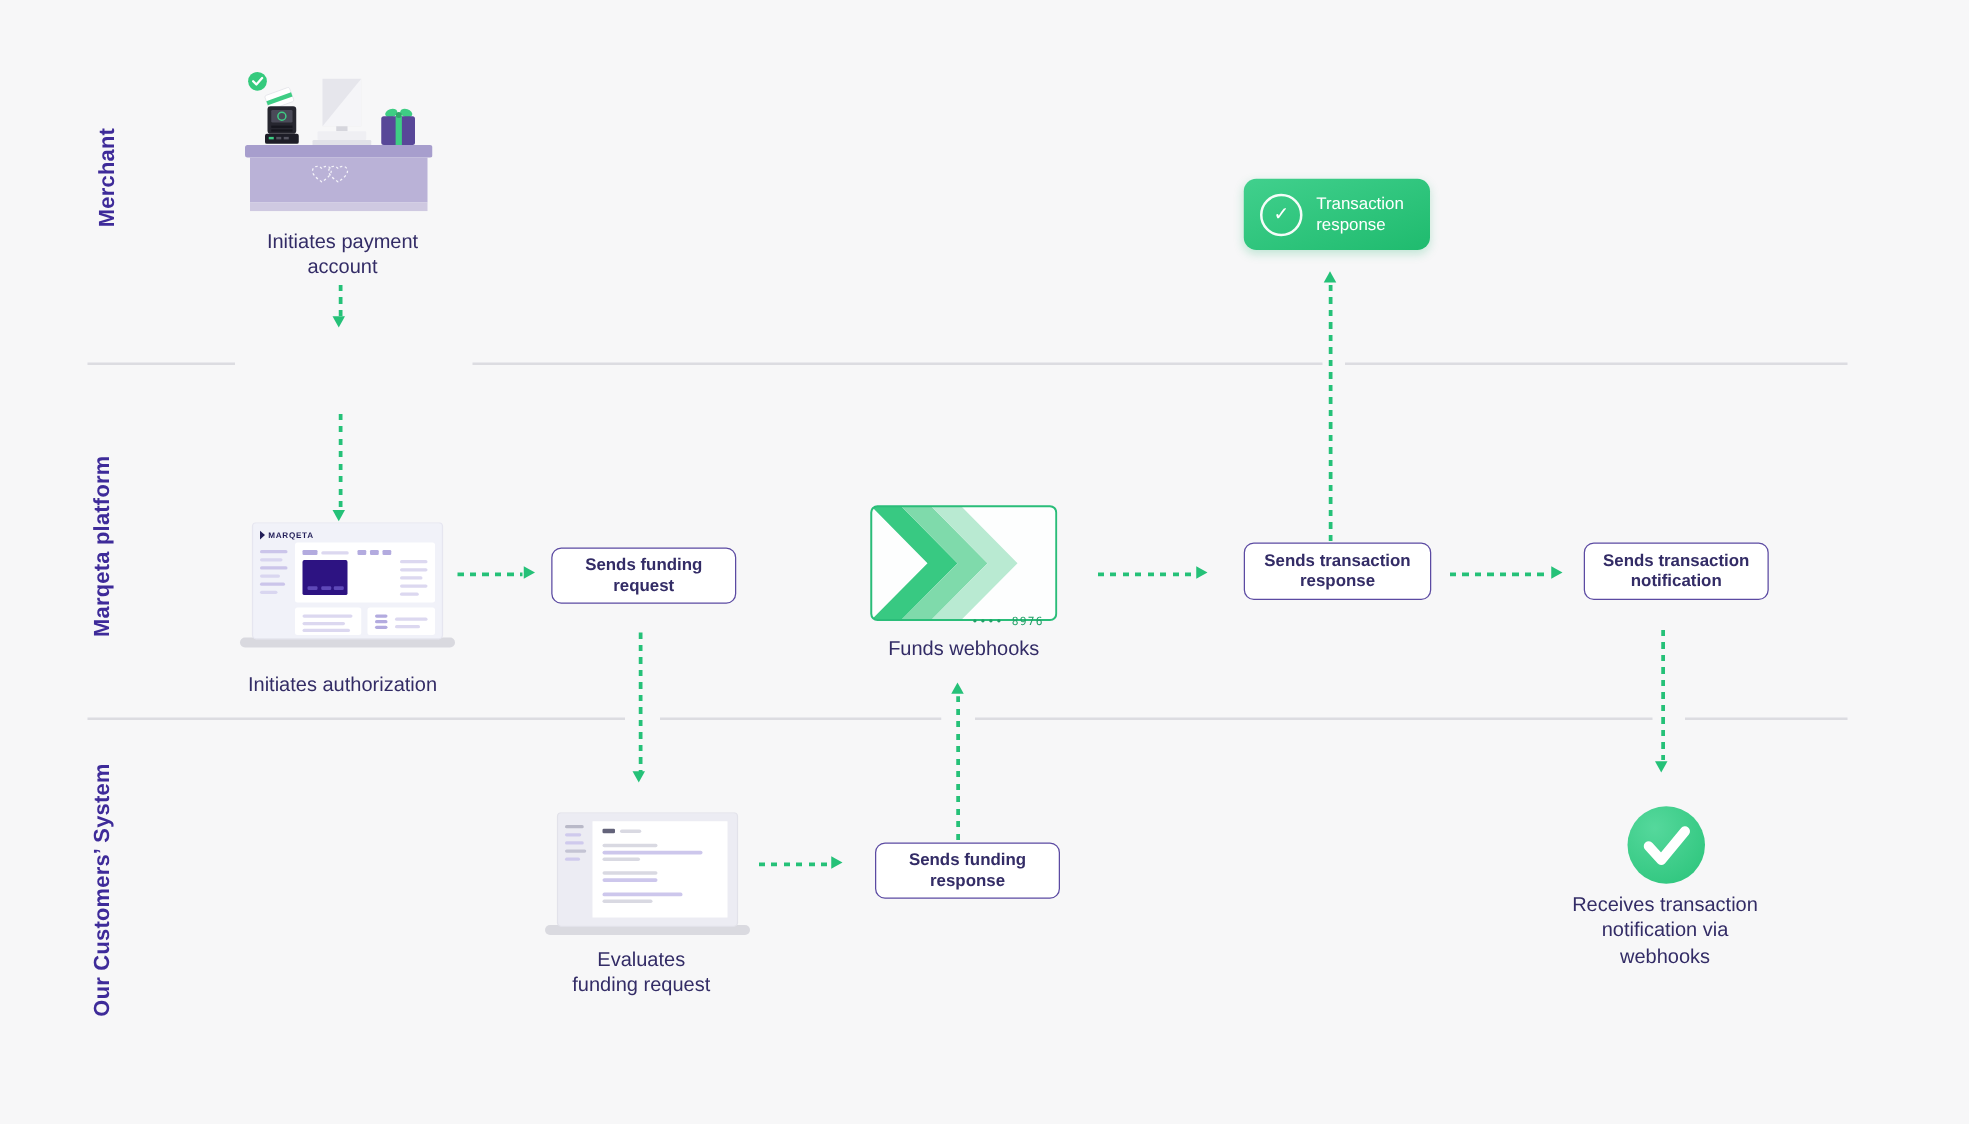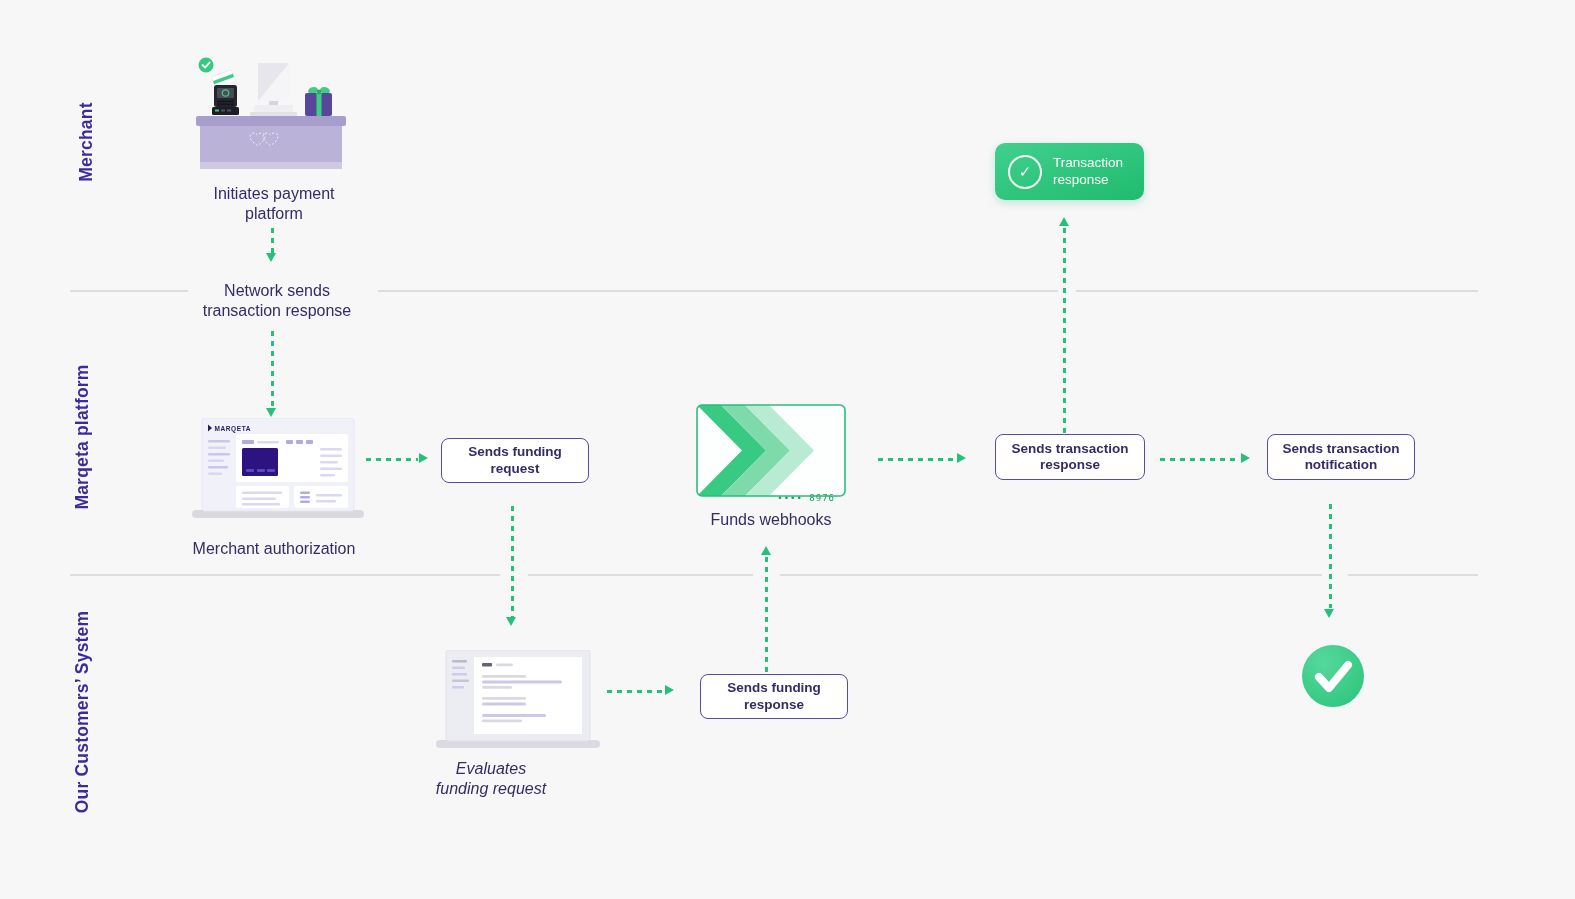--- a/index.html
+++ b/index.html
@@ -116,27 +116,25 @@
       <rect x="4" y="73" width="142" height="36" fill="#bab2d7"></rect>
       <rect x="4" y="109" width="142" height="7" fill="#cfc9e1"></rect>
       <g stroke="#ffffff" stroke-width="1" fill="none" stroke-dasharray="2 2" opacity="0.85">
         <path transform="translate(54,80)" d="M7.5,12.5 C7.5,12.5 0,8 0,3.8 C0,1.4 2,0 3.9,0 C5.3,0 6.6,0.8 7.5,2 C8.4,0.8 9.7,0 11.1,0 C13,0 15,1.4 15,3.8 C15,8 7.5,12.5 7.5,12.5 Z"></path>
         <path transform="translate(67,80)" d="M7.5,12.5 C7.5,12.5 0,8 0,3.8 C0,1.4 2,0 3.9,0 C5.3,0 6.6,0.8 7.5,2 C8.4,0.8 9.7,0 11.1,0 C13,0 15,1.4 15,3.8 C15,8 7.5,12.5 7.5,12.5 Z"></path>
       </g>
     </g>
   </svg>
 
   <div class="step-label" style="left:274px; top:184px;">Initiates payment
-platform</div>
+account</div>
 
   <div class="dash-v" style="left:271px; top:228px; height:26px;"></div>
   <div class="head head-down" style="left:266px; top:253px;"></div>
 
-  <div class="step-label" style="left:277px; top:281px;">Network sends
-transaction response</div>
 
   <div class="dash-v" style="left:271px; top:331px; height:78px;"></div>
   <div class="head head-down" style="left:266px; top:408px;"></div>
 
   <div class="badge" style="left:995px; top:143px; width:149px; height:57px;">
     <div class="badge-circle">
       <span class="badge-check">✓</span>
     </div>
     <div class="badge-text">Transaction
 response</div>
@@ -181,21 +179,21 @@
       <rect x="52" y="85" width="38" height="2.6" rx="1.3" fill="#dcd8f0"></rect>
       <rect x="104" y="68" width="54" height="22" rx="2" fill="#ffffff"></rect>
       <rect x="110" y="73.5" width="10" height="2.6" rx="1.3" fill="#b3abdf"></rect>
       <rect x="110" y="78" width="10" height="2.6" rx="1.3" fill="#b3abdf"></rect>
       <rect x="110" y="82.5" width="10" height="2.6" rx="1.3" fill="#b3abdf"></rect>
       <rect x="126" y="76" width="26" height="2.6" rx="1.3" fill="#dcd8f0"></rect>
       <rect x="126" y="82" width="20" height="2.6" rx="1.3" fill="#dcd8f0"></rect>
     </g>
   </svg>
 
-  <div class="step-label" style="left:274px; top:539px;">Merchant authorization</div>
+  <div class="step-label" style="left:274px; top:539px;">Initiates authorization</div>
 
   <div class="dash-h" style="left:366px; top:458px; width:52px;"></div>
   <div class="head head-right" style="left:419px; top:453px;"></div>
 
   <div class="flow-box" style="left:441px; top:438px; width:148px; height:45px;">Sends funding
 request</div>
 
   <div class="dash-v" style="left:511px; top:506px; height:112px;"></div>
   <div class="head head-down" style="left:506px; top:617px;"></div>
 
@@ -251,35 +249,38 @@
       <rect x="46" y="25" width="44" height="2.8" rx="1.4" fill="#d9d9e2"></rect>
       <rect x="46" y="30.5" width="80" height="3" rx="1.5" fill="#cdc7ec"></rect>
       <rect x="46" y="36" width="30" height="2.8" rx="1.4" fill="#d9d9e2"></rect>
       <rect x="46" y="47" width="44" height="2.8" rx="1.4" fill="#d9d9e2"></rect>
       <rect x="46" y="52.5" width="44" height="3" rx="1.5" fill="#cdc7ec"></rect>
       <rect x="46" y="64" width="64" height="3" rx="1.5" fill="#cdc7ec"></rect>
       <rect x="46" y="69.5" width="40" height="2.8" rx="1.4" fill="#d9d9e2"></rect>
     </g>
   </svg>
 
-  <div class="step-label" style="left:491px; top:759px;font-style:italic;">Evaluates
+  <div class="step-label" style="left:513px; top:759px;">Evaluates
 funding request</div>
 
   <div class="dash-h" style="left:607px; top:690px; width:57px;"></div>
   <div class="head head-right" style="left:665px; top:685px;"></div>
 
   <div class="flow-box" style="left:700px; top:674px; width:148px; height:45px;">Sends funding
 response</div>
 
   <div class="head head-up" style="left:761px; top:546px;"></div>
   <div class="dash-v" style="left:765px; top:557px; height:115px;"></div>
 
   <div class="dash-v" style="left:1329px; top:504px; height:104px;"></div>
   <div class="head head-down" style="left:1324px; top:609px;"></div>
 
   <div class="webhook-circle" style="left:1302px; top:645px;">
     <svg width="62" height="62" viewBox="0 0 62 62">
       <path d="M17 32 L27 43 L46 20" stroke="#ffffff" stroke-width="8" fill="none" stroke-linecap="round" stroke-linejoin="round"></path>
     </svg>
   </div>
 
+  <div class="step-label" style="left:1332px; top:715px;">Receives transaction
+notification via
+webhooks</div>
 
 </div>
 
 </body></html>

